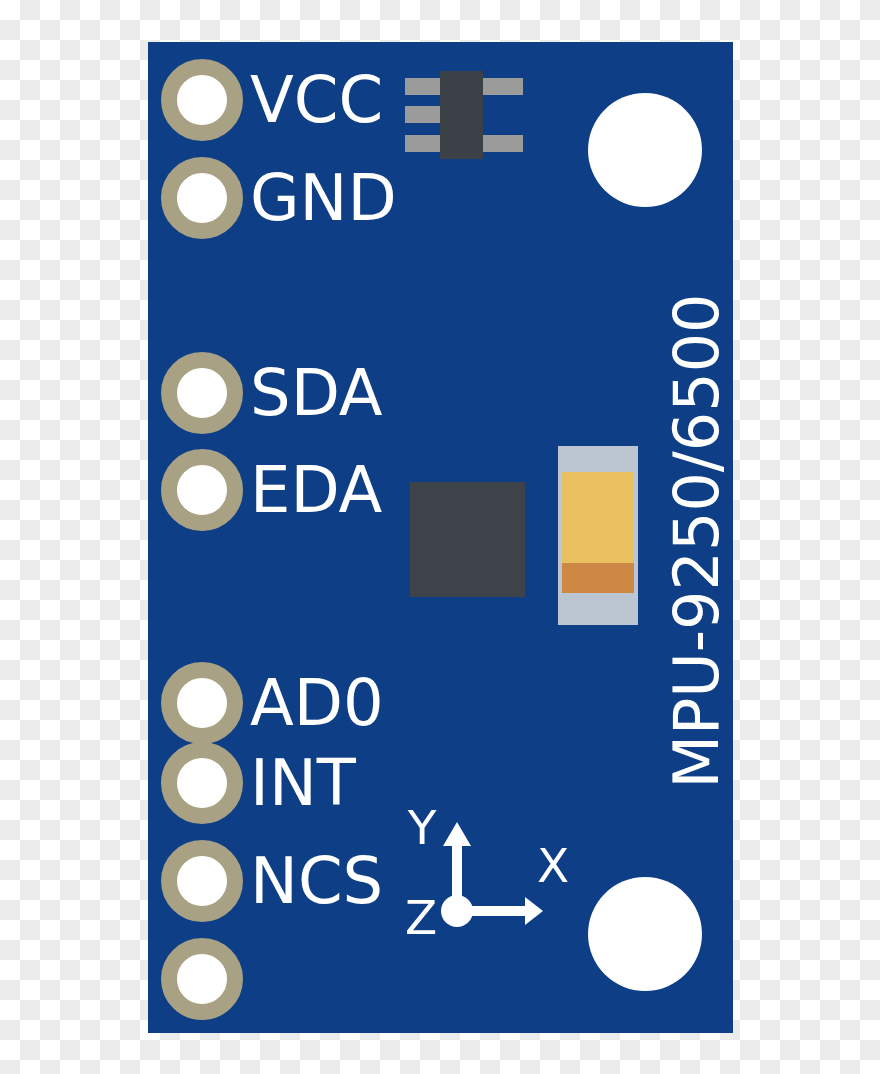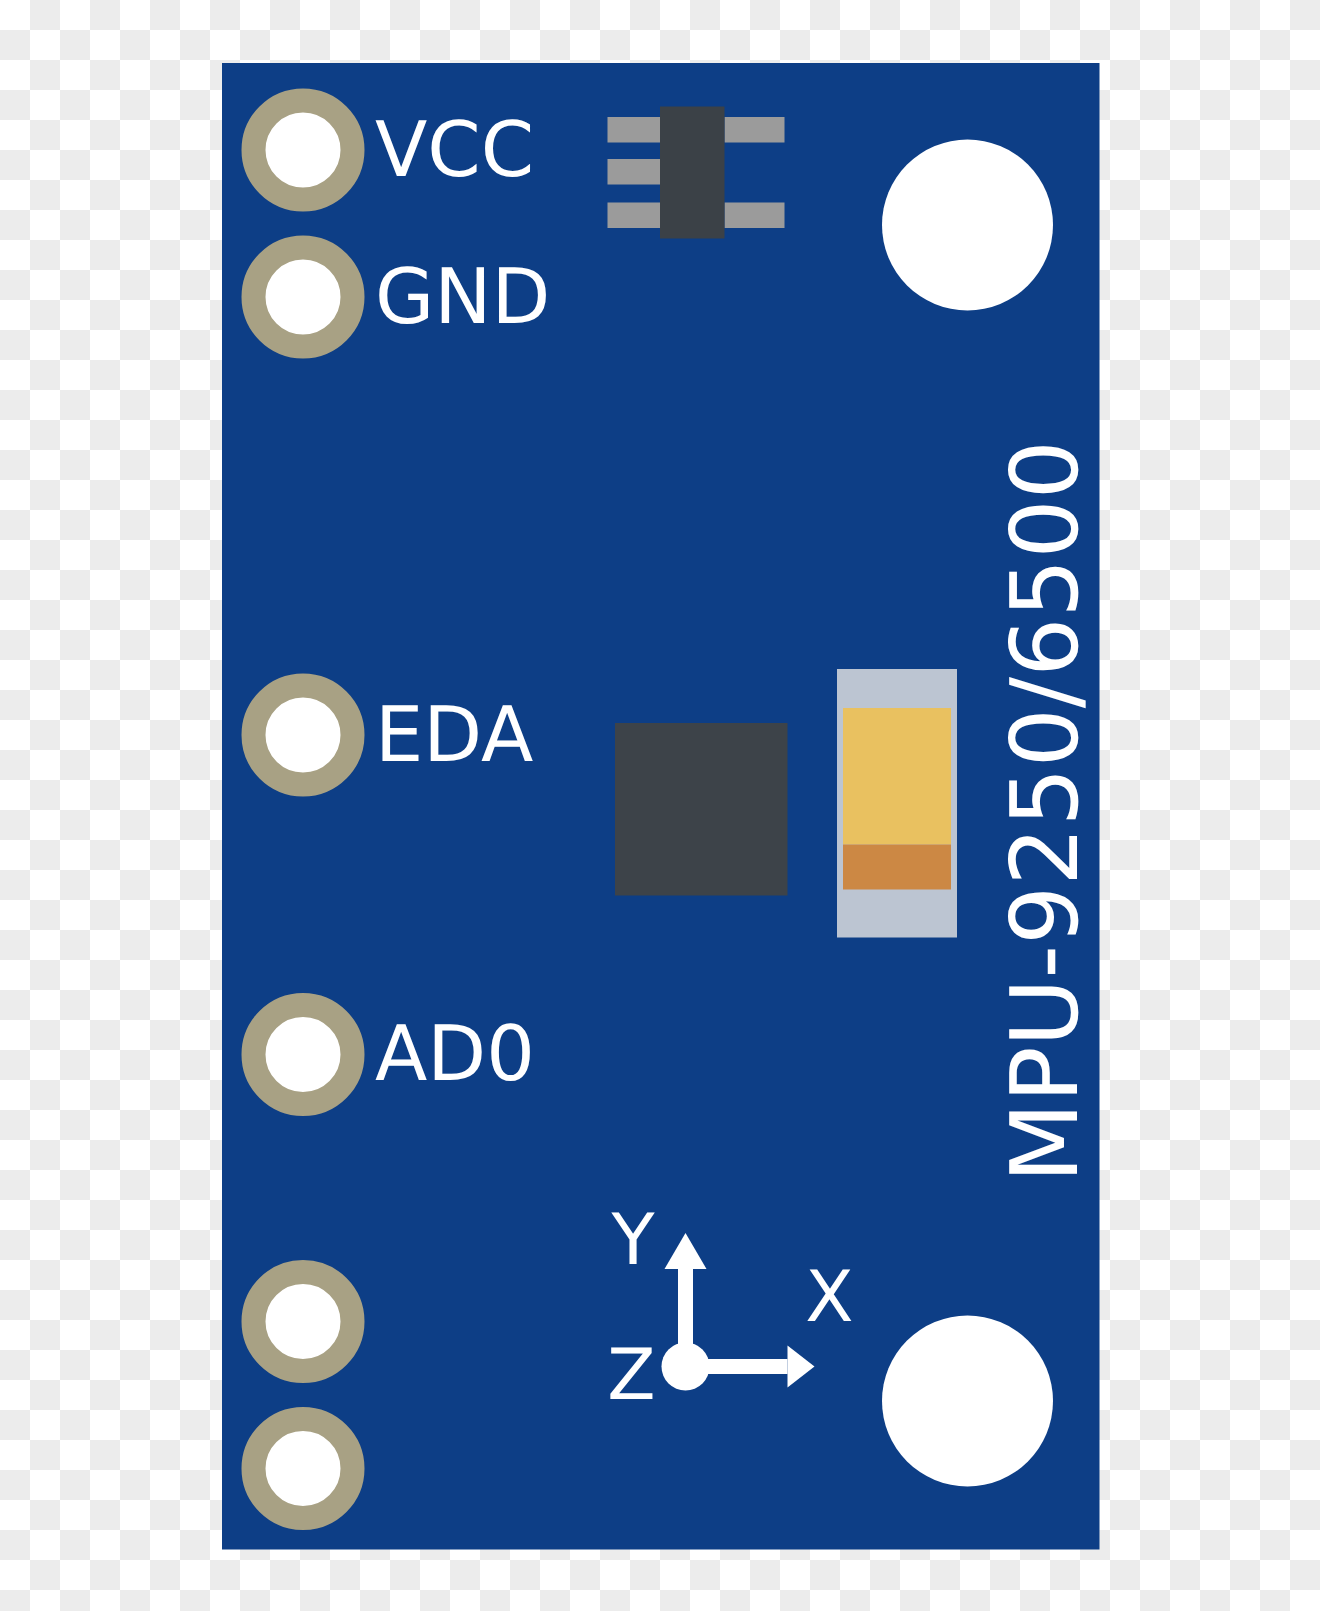--- a/index.html
+++ b/index.html
@@ -45,21 +45,21 @@
     position:absolute;left:13px;height:82px;
     display:flex;align-items:center;
   }
   .pin-hole{
     width:82px;height:82px;border-radius:50%;flex:0 0 82px;
     background:var(--hole);
     border:16px solid var(--ring);
   }
   .pin-label{
     margin-left:7px;
-    font-size:51px;line-height:1;
+    font-size:64px;line-height:1;
     color:var(--silk);
     white-space:nowrap;
   }
 
   
   .regchip{position:absolute;left:257px;top:29px;width:118px;height:88px;}
   .regchip .body{position:absolute;left:35px;top:0;width:43px;height:88px;background:var(--chip-body);}
   .regchip .pin{position:absolute;height:17px;background:var(--chip-pin);}
   .regchip .pl{left:0;width:35px;}
   .regchip .pr{left:78px;width:40px;}
@@ -119,30 +119,39 @@
     </div>
 
     <div class="pin-row" style="top:17px">
       <span class="pin-hole"></span>
       <span class="pin-label">VCC</span>
     </div>
     <div class="pin-row" style="top:115px">
       <span class="pin-hole"></span>
       <span class="pin-label">GND</span>
     </div>
+    <div class="pin-row" style="top:310px">
+      <span class="pin-hole"></span>
+      <span class="pin-label">SDA</span>
+    </div>
     <div class="pin-row" style="top:407px">
       <span class="pin-hole"></span>
       <span class="pin-label">EDA</span>
     </div>
     <div class="pin-row" style="top:620px">
       <span class="pin-hole"></span>
       <span class="pin-label">AD0</span>
     </div>
+    <div class="pin-row" style="top:700px">
+      <span class="pin-hole"></span>
+      <span class="pin-label">INT</span>
+    </div>
     <div class="pin-row" style="top:798px">
       <span class="pin-hole"></span>
+      <span class="pin-label">NCS</span>
     </div>
     <div class="pin-row" style="top:896px">
       <span class="pin-hole"></span>
     </div>
 
     <div class="axes">
       <svg width="140" height="130" viewBox="0 0 140 130">
         <rect x="24" y="32" width="10" height="67" fill="#ffffff"></rect>
         <polygon points="15,34 43,34 29,10" fill="#ffffff"></polygon>
         <rect x="29" y="94" width="68" height="10" fill="#ffffff"></rect>

